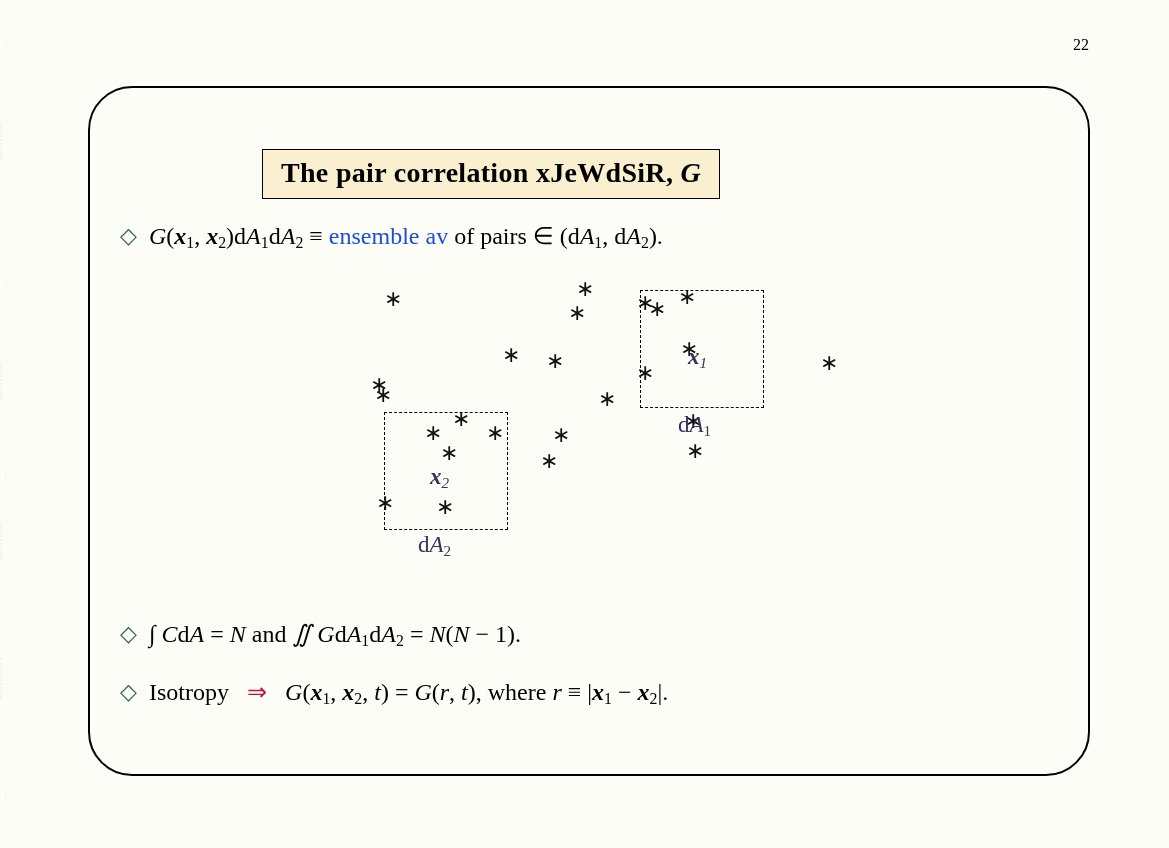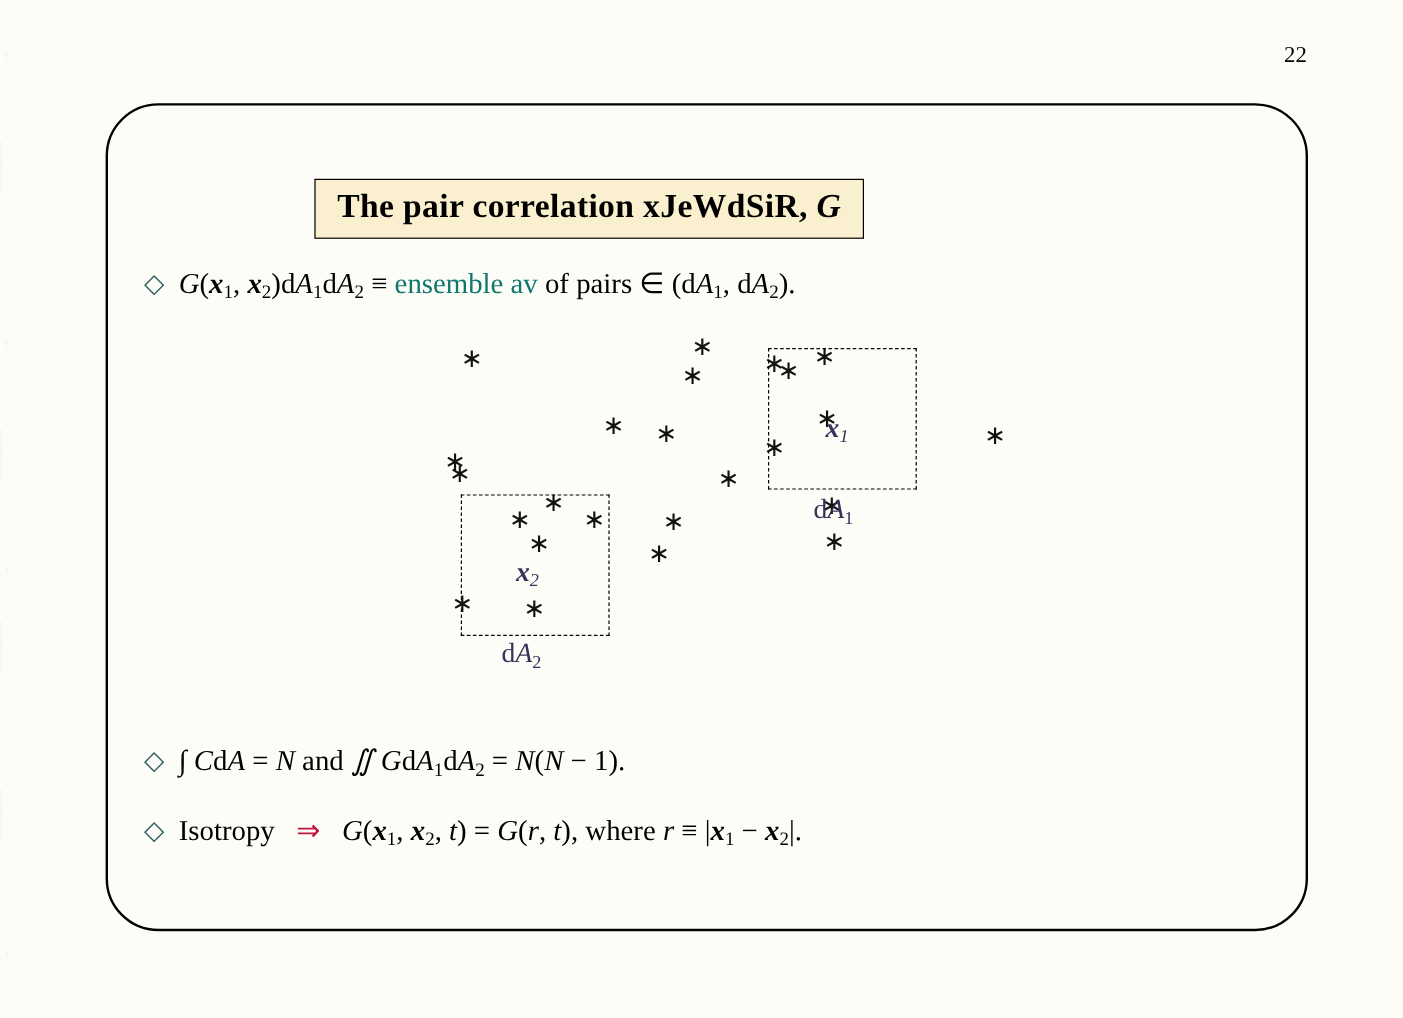--- a/index.html
+++ b/index.html
@@ -43,21 +43,21 @@
     position: absolute;
     left: 2px;
     color: #d9c6ce;
     font-size: 14px;
   }
 
   .page-number {
     position: absolute;
     right: 80px;
     top: 36px;
-    font-size: 19px;
+    font-size: 16px;
     font-family: "Liberation Serif", serif;
   }
 
   .slide-frame {
     position: absolute;
     left: 88px;
     top: 86px;
     width: 1002px;
     height: 690px;
     border: 2.5px solid #000;
@@ -91,21 +91,21 @@
   }
   .diamond {
     display: inline-block;
     color: #2f5f5f;
     font-size: 22px;
     margin-right: 12px;
     vertical-align: 1px;
   }
   .it { font-style: italic; }
   .red { color: #c0143c; }
-  .crimson { color: #0f766e; margin-top: 41px; }
+  .crimson { color: #1d4ed8; margin-top: 41px; }
 
   sub {
     font-size: 0.66em;
     vertical-align: -0.28em;
   }
 
   .line1 { left: 120px; top: 222px; }
   .line2 { left: 120px; top: 620px; }
   .line3 { left: 120px; top: 678px; }
 

